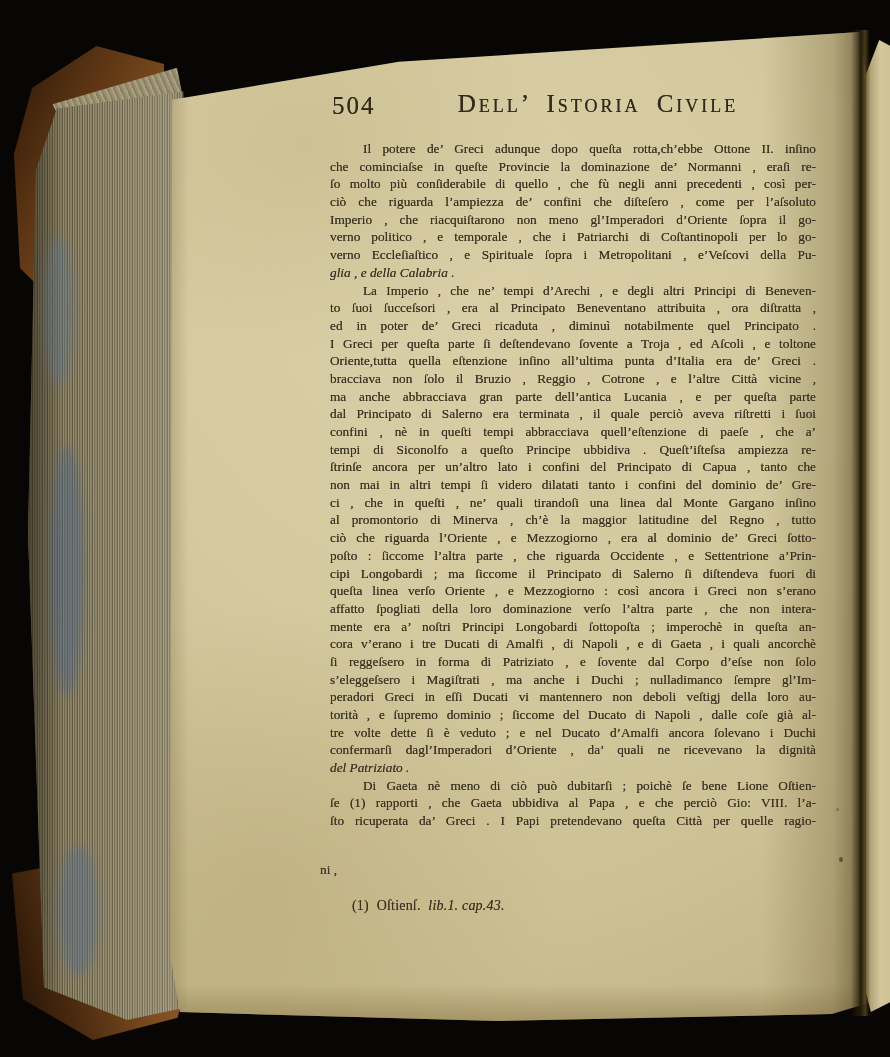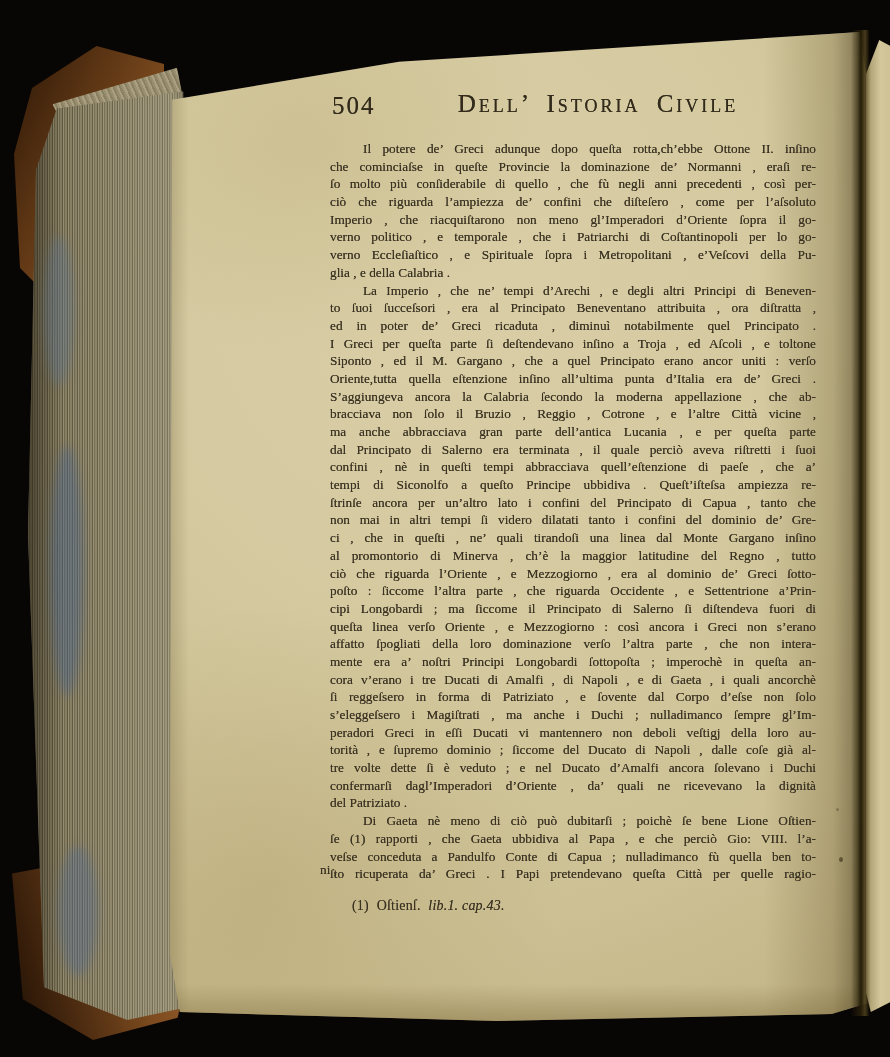--- a/index.html
+++ b/index.html
@@ -83,21 +83,21 @@
     margin-left:8px;
   }
   .pbody{
     position:absolute;left:330px;top:120px;width:486px;
     font-size:13.3px;line-height:17.68px;color:var(--ink,#3a3222);
     text-shadow:0 0 .35px rgba(58,50,34,.75);
     margin-top:20px;
   }
   .line{text-align:justify;text-align-last:justify;white-space:normal;}
   .line.indent{text-indent:33px;}
-  .line.endline{text-align-last:left;}
+  .line.endline{text-align-last:left;font-style:italic;}
   .catchword-row{
     position:absolute;left:320px;top:862px;width:486px;text-align:left;
     font-size:13.3px;color:var(--ink,#3a3222);padding-right:2px;
     text-shadow:0 0 .35px rgba(58,50,34,.75);
   }
   .footnote{
     position:absolute;left:352px;top:898px;font-size:14px;color:var(--ink,#3a3222);
     letter-spacing:.2px;text-shadow:0 0 .3px rgba(58,50,34,.7);
   }
   .footnote .it{font-style:italic;}
@@ -134,24 +134,22 @@
       <div class="line">che cominciaſse in queſte Provincie la dominazione de’ Normanni , eraſi re-</div>
       <div class="line">ſo molto più conſiderabile di quello , che fù negli anni precedenti , così per-</div>
       <div class="line">ciò che riguarda l’ampiezza de’ confini che diſteſero , come per l’aſsoluto</div>
       <div class="line">Imperio , che riacquiſtarono non meno gl’Imperadori d’Oriente ſopra il go-</div>
       <div class="line">verno politico , e temporale , che i Patriarchi di Coſtantinopoli per lo go-</div>
       <div class="line">verno Eccleſiaſtico , e Spirituale ſopra i Metropolitani , e’Veſcovi della Pu-</div>
       <div class="line endline">glia , e della Calabria .</div>
       <div class="line indent">La Imperio , che ne’ tempi d’Arechi , e degli altri Principi di Beneven-</div>
       <div class="line">to ſuoi ſucceſsori , era al Principato Beneventano attribuita , ora diſtratta ,</div>
       <div class="line">ed in poter de’ Greci ricaduta , diminuì notabilmente quel Principato .</div>
-      <div class="line">I Greci per queſta parte ſi deſtendevano inſino a Troja , ed Aſcoli , e toltone</div>
-      <div class="line">Siponto , ed il M. Gargano , che a quel Principato erano ancor uniti : verſo</div>
+      <div class="line">I Greci per queſta parte ſi deſtendevano ſovente a Troja , ed Aſcoli , e toltone</div>
       <div class="line">Oriente,tutta quella eſtenzione inſino all’ultima punta d’Italia era de’ Greci .</div>
-      <div class="line">S’aggiungeva ancora la Calabria ſecondo la moderna appellazione , che ab-</div>
       <div class="line">bracciava non ſolo il Bruzio , Reggio , Cotrone , e l’altre Città vicine ,</div>
       <div class="line">ma anche abbracciava gran parte dell’antica Lucania , e per queſta parte</div>
       <div class="line">dal Principato di Salerno era terminata , il quale perciò aveva riſtretti i ſuoi</div>
       <div class="line">confini , nè in queſti tempi abbracciava quell’eſtenzione di paeſe , che a’</div>
       <div class="line">tempi di Siconolfo a queſto Principe ubbidiva . Queſt’iſteſsa ampiezza re-</div>
       <div class="line">ſtrinſe ancora per un’altro lato i confini del Principato di Capua , tanto che</div>
       <div class="line">non mai in altri tempi ſi videro dilatati tanto i confini del dominio de’ Gre-</div>
       <div class="line">ci , che in queſti , ne’ quali tirandoſi una linea dal Monte Gargano inſino</div>
       <div class="line">al promontorio di Minerva , ch’è la maggior latitudine del Regno , tutto</div>
       <div class="line">ciò che riguarda l’Oriente , e Mezzogiorno , era al dominio de’ Greci ſotto-</div>
@@ -163,21 +161,20 @@
       <div class="line">cora v’erano i tre Ducati di Amalfi , di Napoli , e di Gaeta , i quali ancorchè</div>
       <div class="line">ſi reggeſsero in forma di Patriziato , e ſovente dal Corpo d’eſse non ſolo</div>
       <div class="line">s’eleggeſsero i Magiſtrati , ma anche i Duchi ; nulladimanco ſempre gl’Im-</div>
       <div class="line">peradori Greci in eſſi Ducati vi mantennero non deboli veſtigj della loro au-</div>
       <div class="line">torità , e ſupremo dominio ; ſiccome del Ducato di Napoli , dalle coſe già al-</div>
       <div class="line">tre volte dette ſi è veduto ; e nel Ducato d’Amalfi ancora ſolevano i Duchi</div>
       <div class="line">confermarſi dagl’Imperadori d’Oriente , da’ quali ne ricevevano la dignità</div>
       <div class="line endline">del Patriziato .</div>
       <div class="line indent">Di Gaeta nè meno di ciò può dubitarſi ; poichè ſe bene Lione Oſtien-</div>
       <div class="line">ſe (1) rapporti , che Gaeta ubbidiva al Papa , e che perciò Gio: VIII. l’a-</div>
-      <div class="line">veſse conceduta a Pandulfo Conte di Capua ; nulladimanco fù quella ben to-</div>
       <div class="line">ſto ricuperata da’ Greci . I Papi pretendevano queſta Città per quelle ragio-</div>
     </div>
 
   <div class="catchword-row">
     <span>ni ,</span>
   </div>
 
   <div class="footnote">
     <span>(1)</span>
     <span>Oſtienſ.</span>

